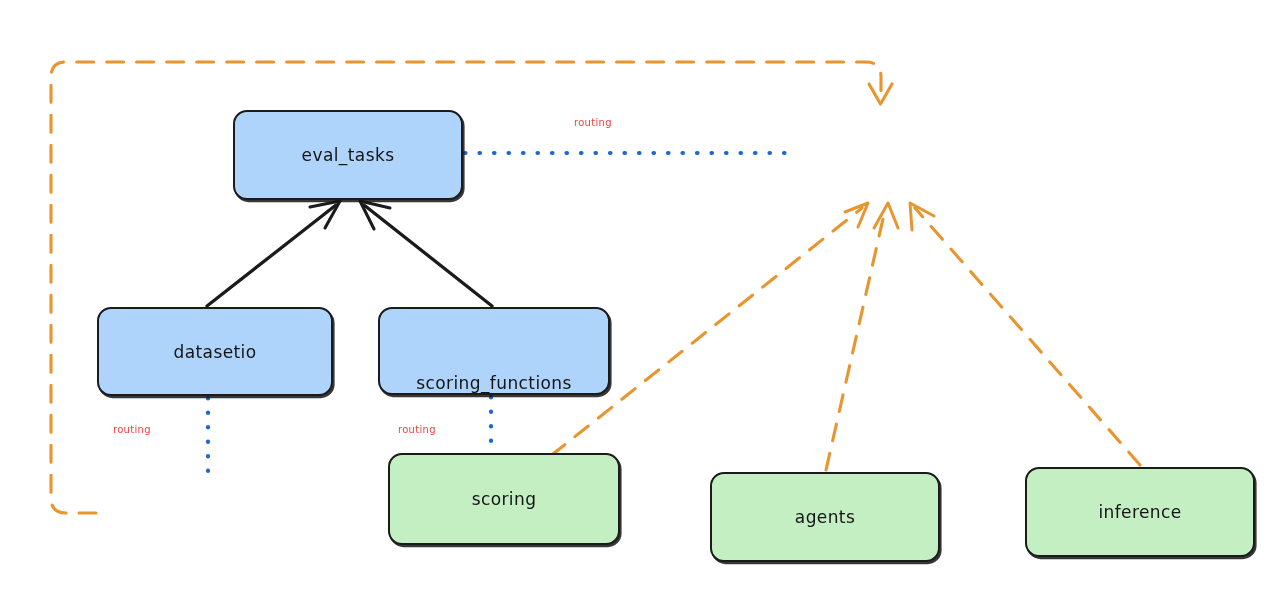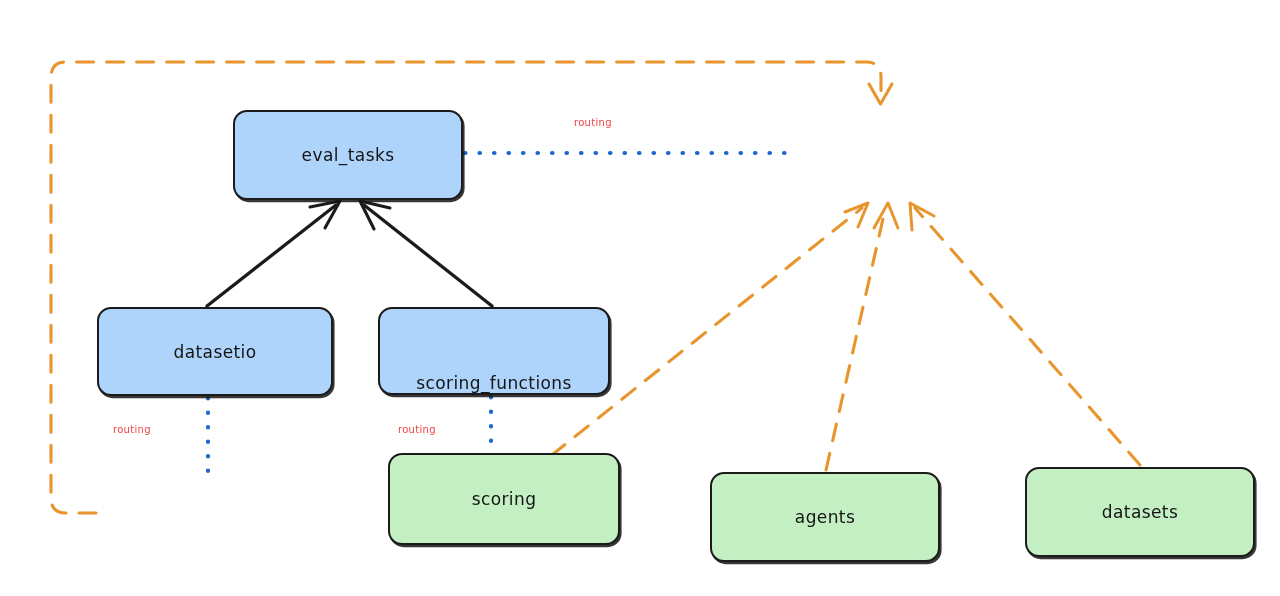--- a/index.html
+++ b/index.html
@@ -124,21 +124,21 @@
 
   <div class="node provider" style="left:388px; top:453px; width:232px; height:92px;">
     <span class="label">scoring</span>
   </div>
 
   <div class="node provider" style="left:710px; top:472px; width:230px; height:90px;">
     <span class="label">agents</span>
   </div>
 
   <div class="node provider" style="left:1025px; top:467px; width:230px; height:90px;">
-    <span class="label">datasets</span>
+    <span class="label">inference</span>
   </div>
 
   <div class="edge-label" style="left:574px; top:117px;">routing</div>
 
   <div class="edge-label" style="left:113px; top:424px;">routing</div>
 
   <div class="edge-label" style="left:398px; top:424px;">routing</div>
 
 </div>
 

